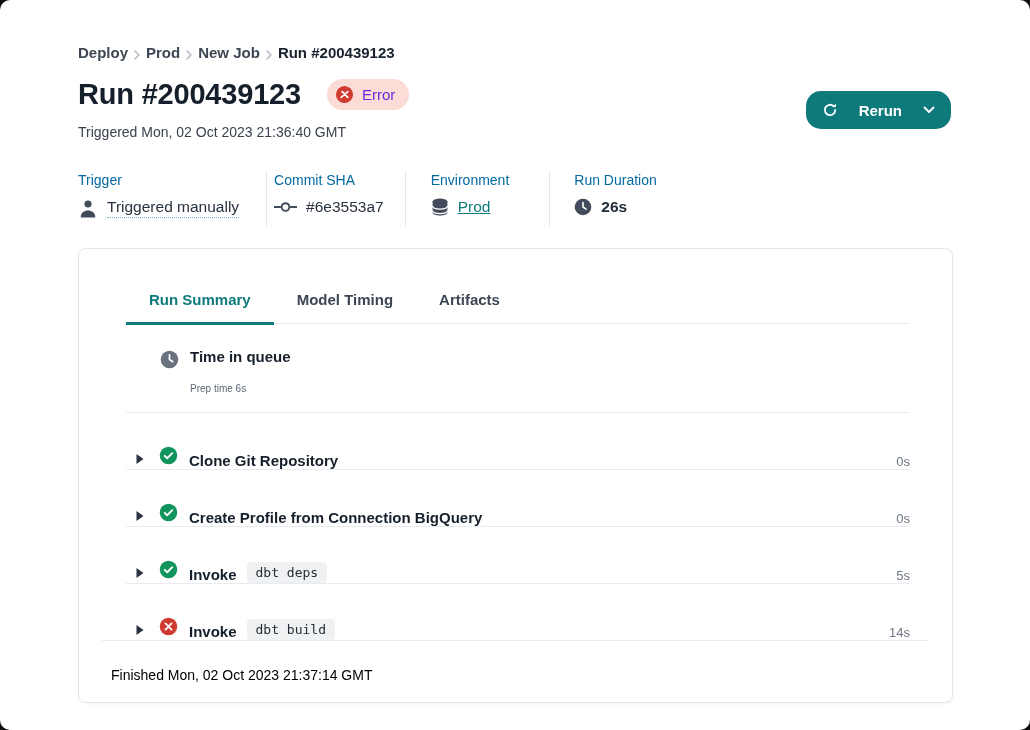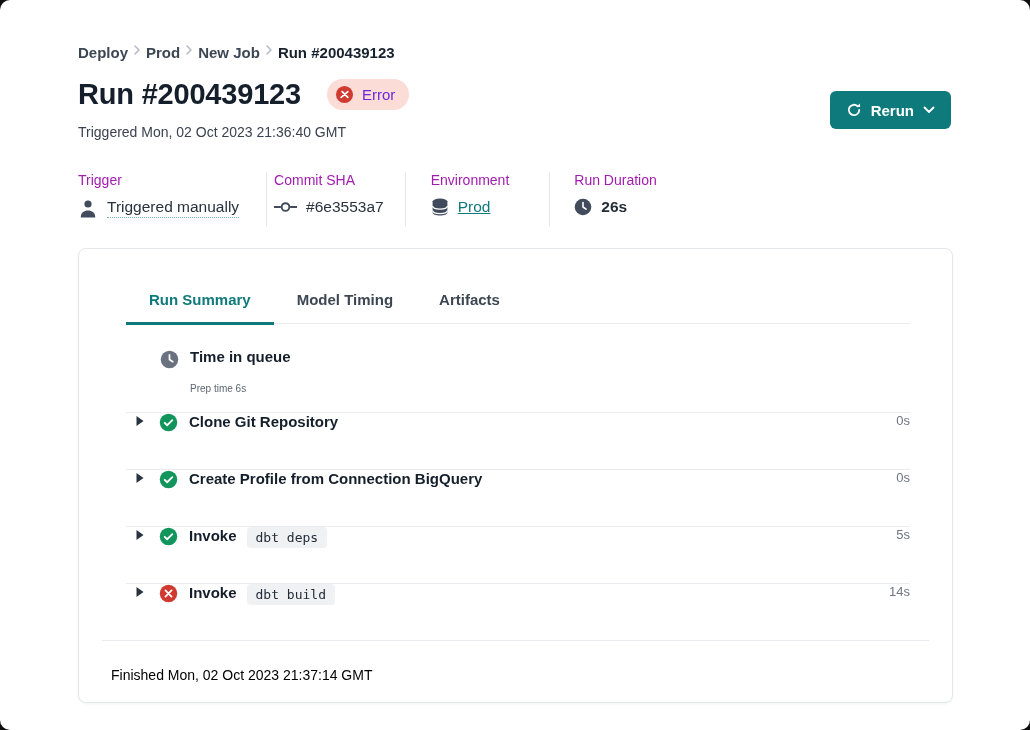--- a/index.html
+++ b/index.html
@@ -1,65 +1,65 @@
 <!DOCTYPE html>
 <html><head>
 <meta charset="utf-8">
 <style>
   html,body{margin:0;padding:0}
   body{width:1030px;height:730px;background:#0e0e0e;font-family:"Liberation Sans",sans-serif}
   .page{position:relative;width:1030px;height:730px;background:#ffffff;border-radius:10px;overflow:hidden;color:#1b2531}
 
   
-  .breadcrumb{position:absolute;left:78px;top:44px;display:flex;align-items:flex-start;gap:3px;font-size:15px;font-weight:600;color:#3d4754}
+  .breadcrumb{position:absolute;left:78px;top:44px;display:flex;align-items:flex-end;gap:3px;font-size:15px;font-weight:600;color:#3d4754}
   .crumb{cursor:pointer;white-space:nowrap}
   .crumb-current{color:#18222e;font-weight:700}
   .breadcrumb svg{display:block}
 
   
   .title-row{position:absolute;left:78px;top:78px;display:flex;align-items:center;gap:26px}
   .page-title{margin:0;font-size:29px;font-weight:700;color:#141f2b;letter-spacing:-0.2px}
   .status-badge{display:flex;align-items:center;gap:8px;background:#fbdcd7;border-radius:17px;padding:6px 14px 6px 8px;font-size:15px;color:#6d28d9}
   .status-badge svg{display:block}
 
-  .rerun-btn{position:absolute;top:91px;right:79px;height:38px;display:flex;align-items:center;gap:9px;background:#0f7a7c;border:none;border-radius:6px;color:#fff;font-size:15px;font-weight:600;padding:0 16px;font-family:inherit;cursor:pointer}
+  .rerun-btn{position:absolute;top:91px;right:79px;height:38px;display:flex;align-items:center;gap:21px;background:#0f7a7c;border:none;border-radius:15px;color:#fff;font-size:15px;font-weight:600;padding:0 16px;font-family:inherit;cursor:pointer}
   .rerun-btn svg{display:block}
 
   .triggered{position:absolute;left:78px;top:124px;font-size:14px;color:#39424e}
 
   
   .meta{position:absolute;left:78px;top:172px;display:flex;align-items:stretch}
   .meta-col{min-height:54px}
   .meta-col + .meta-col{border-left:1px solid #e4e7ea}
   .meta-col:nth-child(1){padding-right:27px}
   .meta-col:nth-child(2){padding-left:7px;padding-right:21px}
   .meta-col:nth-child(3){padding-left:25px;padding-right:40px}
   .meta-col:nth-child(4){padding-left:24px}
-  .meta-label{font-size:14px;color:#a21caf;margin-bottom:10px}
+  .meta-label{font-size:14px;color:#0369a1;margin-bottom:10px}
   .meta-value{display:flex;align-items:center;gap:9px;font-size:15.5px;color:#28323e}
   .meta-value svg{display:block;flex:none}
   .tooltip-value{border-bottom:1.5px dotted #7ab4c4;padding-bottom:1px;cursor:pointer}
   .env-link{color:#0f7a7c;text-decoration:underline;cursor:pointer}
   .duration-strong{font-weight:700;color:#222c38}
 
   
   .card{position:absolute;left:78px;top:248px;width:875px;height:455px;box-sizing:border-box;border:1px solid #e4e7ea;border-radius:8px;background:#fff;box-shadow:0 1px 3px rgba(22,33,44,0.05)}
 
   .tabs{display:flex;margin:28px 42px 0 47px;border-bottom:1px solid #e8eaed}
   .tab{padding:14px 23px;font-size:15px;font-weight:600;color:#3d4754;border-bottom:3px solid transparent;margin-bottom:-2px;cursor:pointer;white-space:nowrap}
   .tab.active{color:#0f7a7c;border-bottom-color:#0f7a7c}
 
   .rows{margin:0 42px 0 47px}
   .queue-row{display:flex;padding:24px 0 16px;border-bottom:1px solid #e9ebee}
   .queue-icon{margin-left:34px;margin-top:2px;flex:none}
   .queue-text{margin-left:11px}
   .queue-title{font-size:15px;font-weight:700;color:#141f2b}
   .queue-link{display:inline-block;margin-top:18px;font-size:10px;color:#5d6673;cursor:pointer}
 
-  .step-row{display:flex;align-items:flex-start;height:56px;border-bottom:1px solid #e9ebee;cursor:pointer}
+  .step-row{display:flex;align-items:flex-end;height:56px;border-bottom:1px solid #e9ebee;cursor:pointer}
   .step-row.last{border-bottom:none}
   .caret{margin-left:9px;flex:none;cursor:pointer}
   .step-status{margin-left:14px;flex:none}
   .step-title{margin-left:11px;font-size:15px;font-weight:700;color:#141f2b}
   .code-chip{margin-left:10px;font-family:"DejaVu Sans Mono","Liberation Mono",monospace;font-size:13px;background:#eff1f3;border-radius:4px;padding:3px 9px;color:#232d39}
   .step-duration{margin-left:auto;font-size:13px;color:#6e7683}
 
   .card-footer{margin:0 23px;border-top:1px solid #e8eaed;padding:26px 0 0 9px;font-size:14px;color:#000000}
 </style>
 </head>

